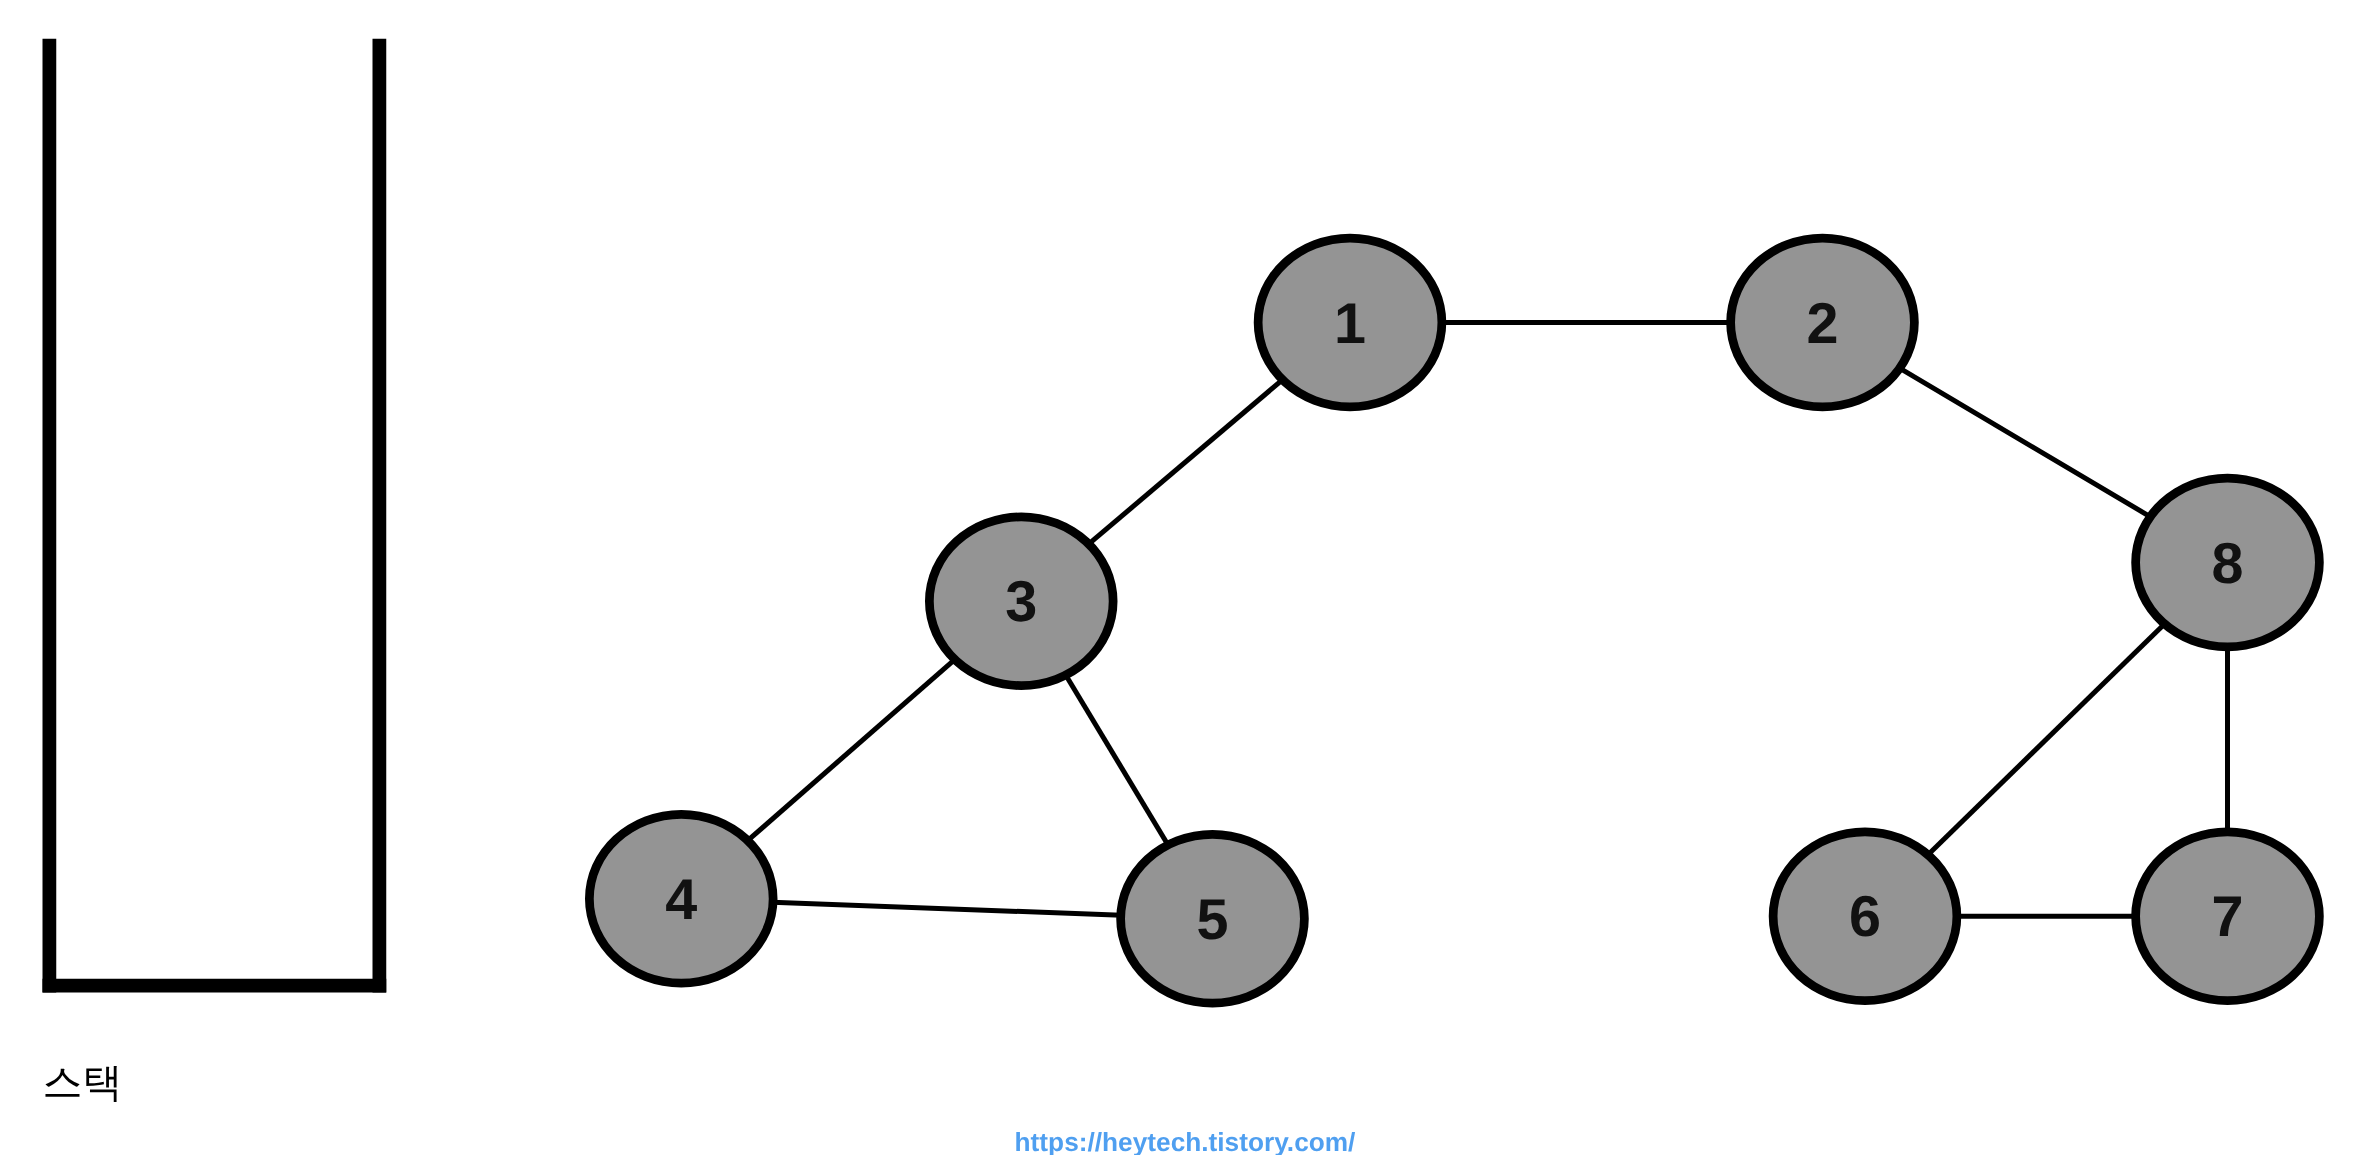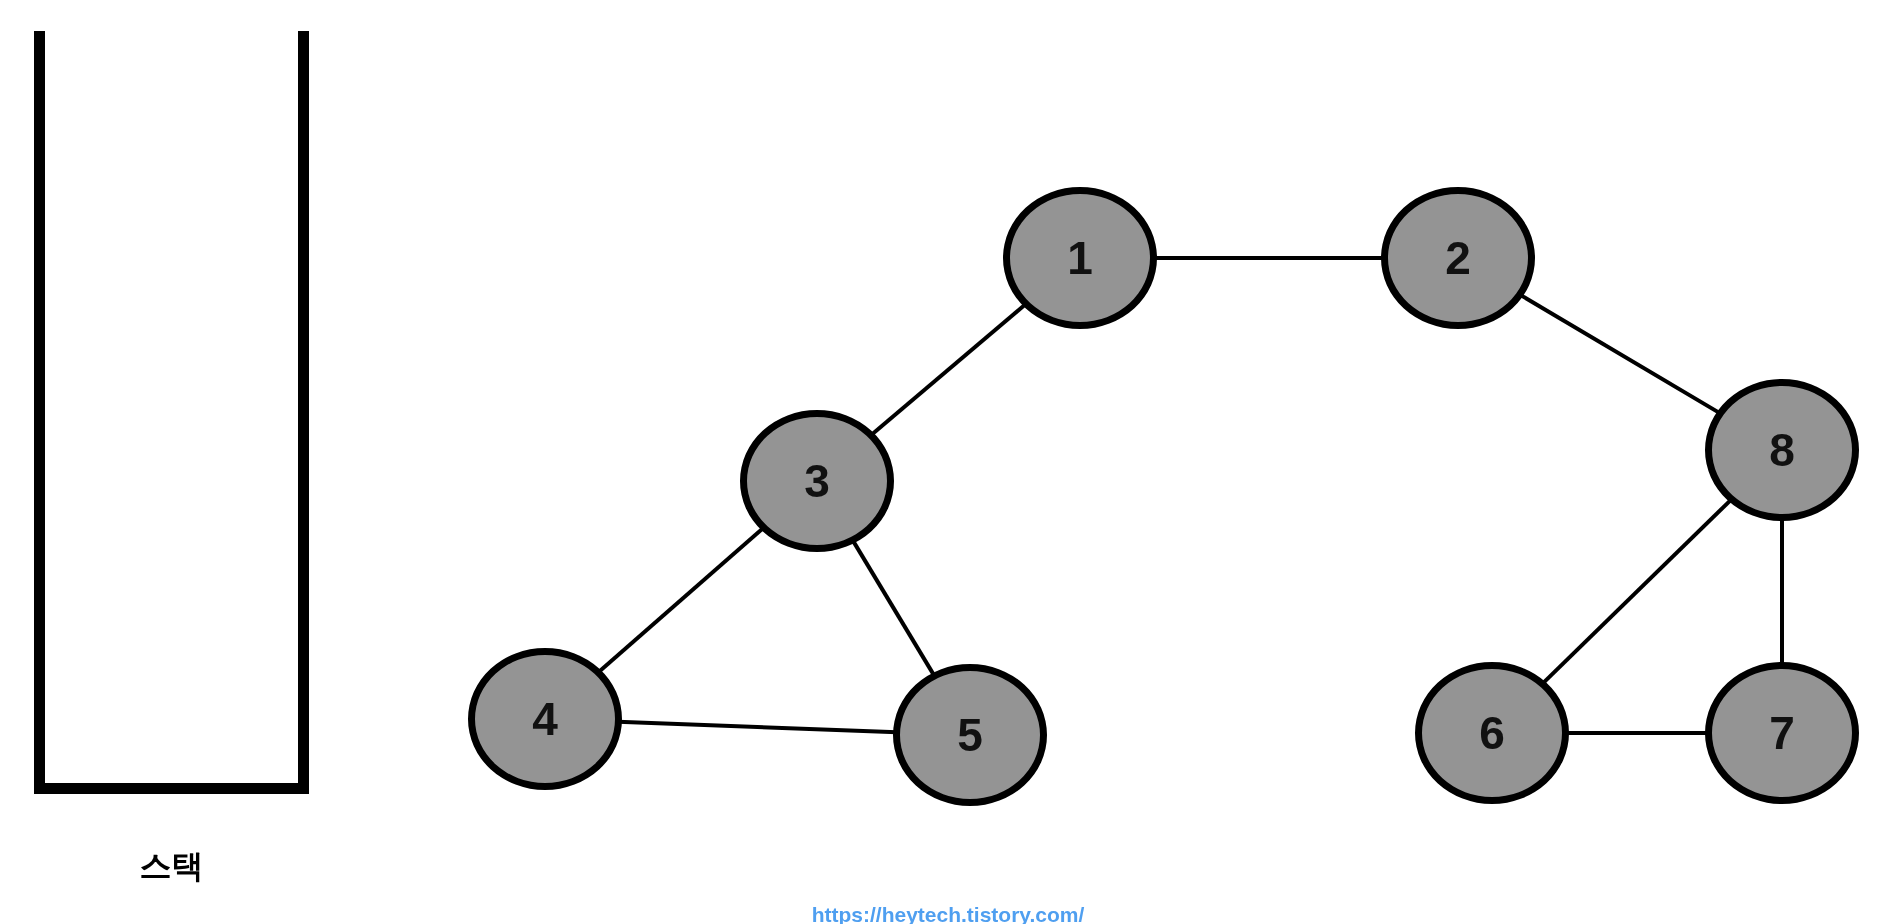--- a/index.html
+++ b/index.html
@@ -40,23 +40,23 @@
     width: 253px;
     height: 752px;
     background: transparent;
   }
 
   #stack-label {
     position: absolute;
     left: 34px;
     top: 845px;
     width: 275px;
-    text-align: center;
+    text-align: left;
     font-size: 32px;
-    font-weight: bold;
+    font-weight: normal;
     color: #000000;
     letter-spacing: 0px;
     white-space: nowrap;
   }
 
   
   #graph-svg {
     position: absolute;
     left: 0;
     top: 0;

